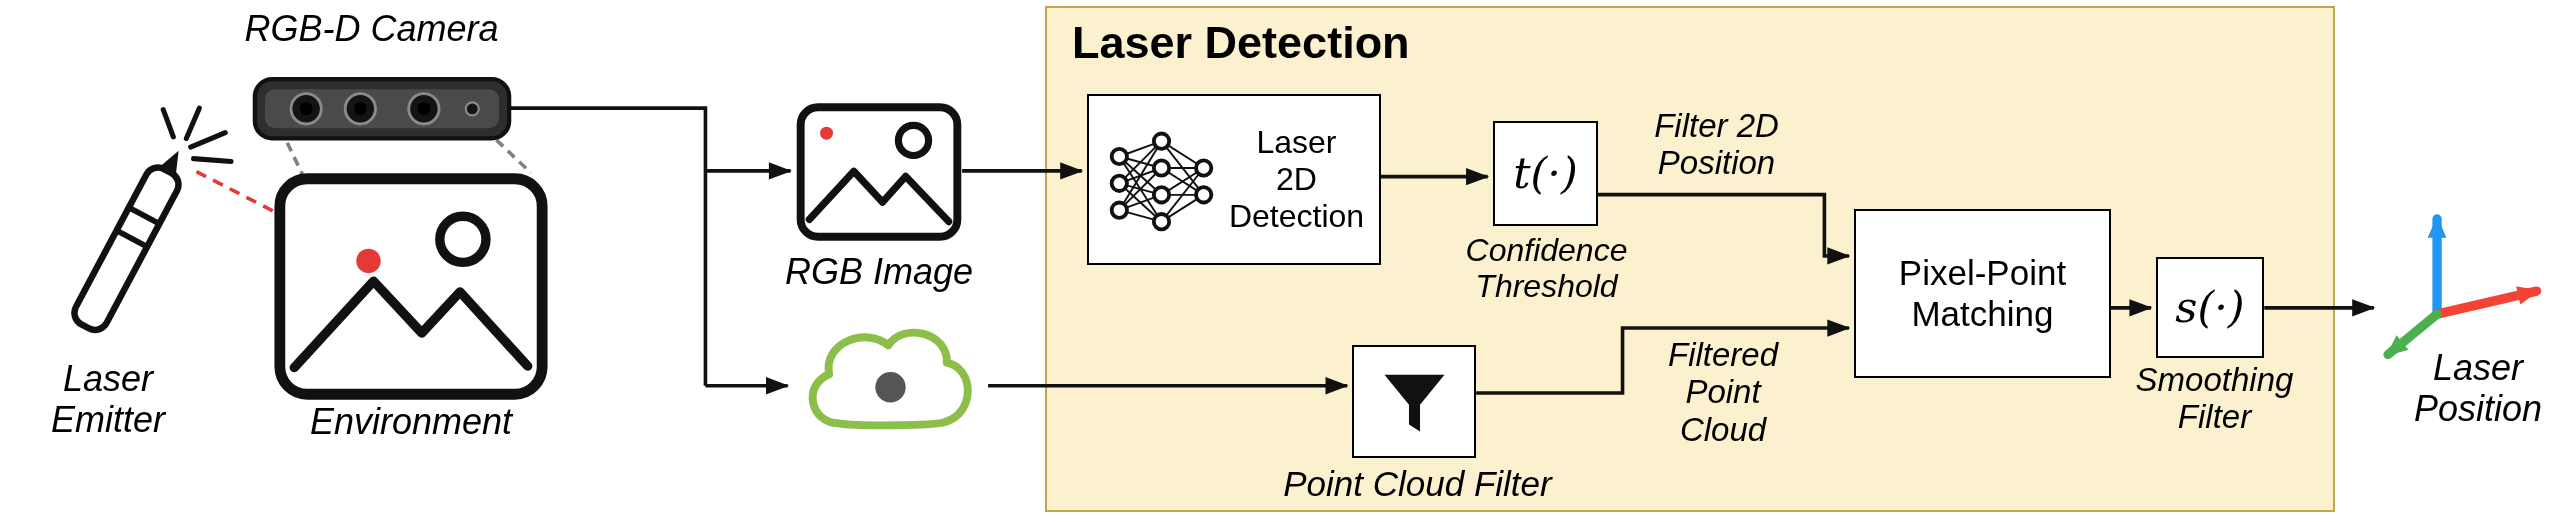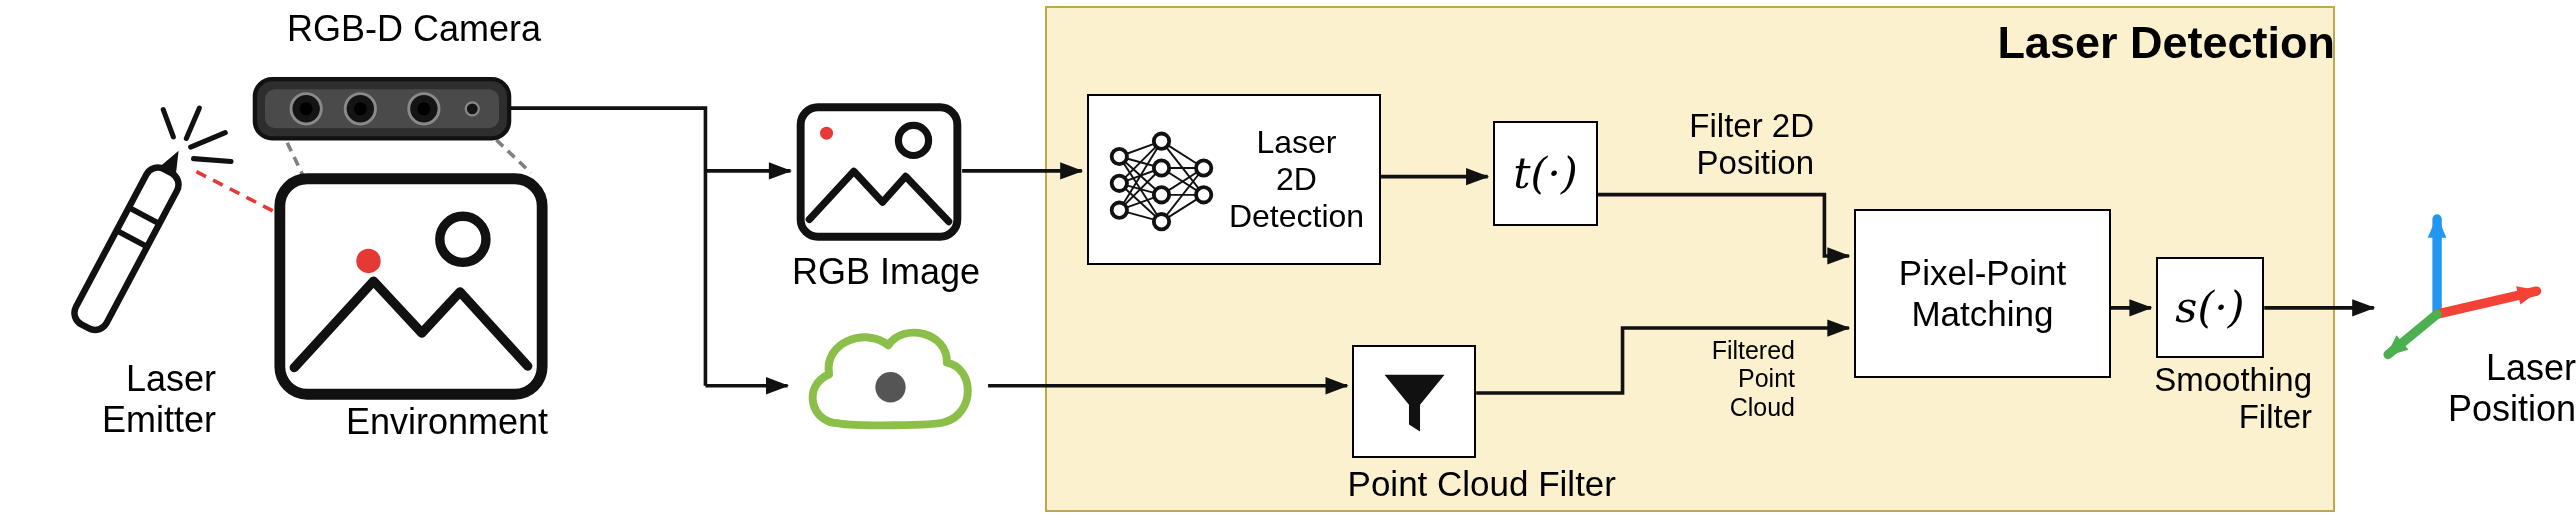--- a/index.html
+++ b/index.html
@@ -1,23 +1,23 @@
 <!DOCTYPE html>
 <html style="font-size:11.5px"><head>
 <meta charset="utf-8">
 <style>
   * { margin:0; padding:0; box-sizing:border-box; }
   html,body { background:#ffffff; font-family:"Liberation Sans", sans-serif; color:#000; }
   .canvas { position:relative; width:2576px; height:522px; background:#ffffff; overflow:hidden; }
   .panel { position:absolute; left:1045px; top:5.8px; width:1290px; height:506px;
            background:#FBF1CF; border:2.9px solid #BCA94E; }
   .panel-title { position:absolute; left:1045px; top:17.3px; width:1290px;
-                 font-size:45px; font-weight:bold; text-align:right; }
-  .lbl { position:absolute; white-space:pre-line; text-align:right;
-         line-height:1.13; font-size:34px; }
+                 font-size:45px; font-weight:bold; text-align:left;padding-left:27px; }
+  .lbl { position:absolute; white-space:pre-line; text-align:center;
+         line-height:1.13; font-size:34px;font-style:italic; }
   .node { position:absolute; background:#ffffff; border:2.9px solid #000;
           display:flex; align-items:center; justify-content:center;
           text-align:center; line-height:1.15; }
   .node .txt { white-space:pre-line; }
   .math { font-family:"DejaVu Serif", serif; font-style:italic; font-size:43px; }
   .icon-abs { position:absolute; }
   svg { display:block; }
 </style>
 </head>
 <body>
@@ -176,23 +176,25 @@
       <line x1="100" y1="190" x2="32" y2="246" stroke="#4CAF50" marker-end="url(#arw-g)"></line>
     </g>
   </svg>
 
   <div class="lbl" style="left:202px;top:8.7px;width:339px;font-size:36px">RGB-D Camera</div>
   <div class="lbl" style="left:0px;top:359px;width:216px;font-size:36px">Laser
 Emitter</div>
   <div class="lbl" style="left:778px;top:252px;width:202px;font-size:36px">RGB Image</div>
   <div class="lbl" style="left:274px;top:402px;width:274px;font-size:36px">Environment</div>
 
+  <div class="lbl" style="left:1442px;top:232px;width:209px;font-size:32px">Confidence
+Threshold</div>
   <div class="lbl" style="left:1619px;top:107px;width:195px;font-size:33px">Filter 2D
 Position</div>
-  <div class="lbl" style="left:1651px;top:336px;width:144px;font-size:25px">Filtered
+  <div class="lbl" style="left:1651px;top:336px;width:144px;font-size:33px">Filtered
 Point
 Cloud</div>
   <div class="lbl" style="left:1219px;top:464px;width:397px;font-size:35px">Point Cloud Filter</div>
   <div class="lbl" style="left:2117px;top:361px;width:195px;font-size:33px">Smoothing
 Filter</div>
   <div class="lbl" style="left:2380px;top:348px;width:196px;font-size:36px">Laser
 Position</div>
 
 </div>
 

